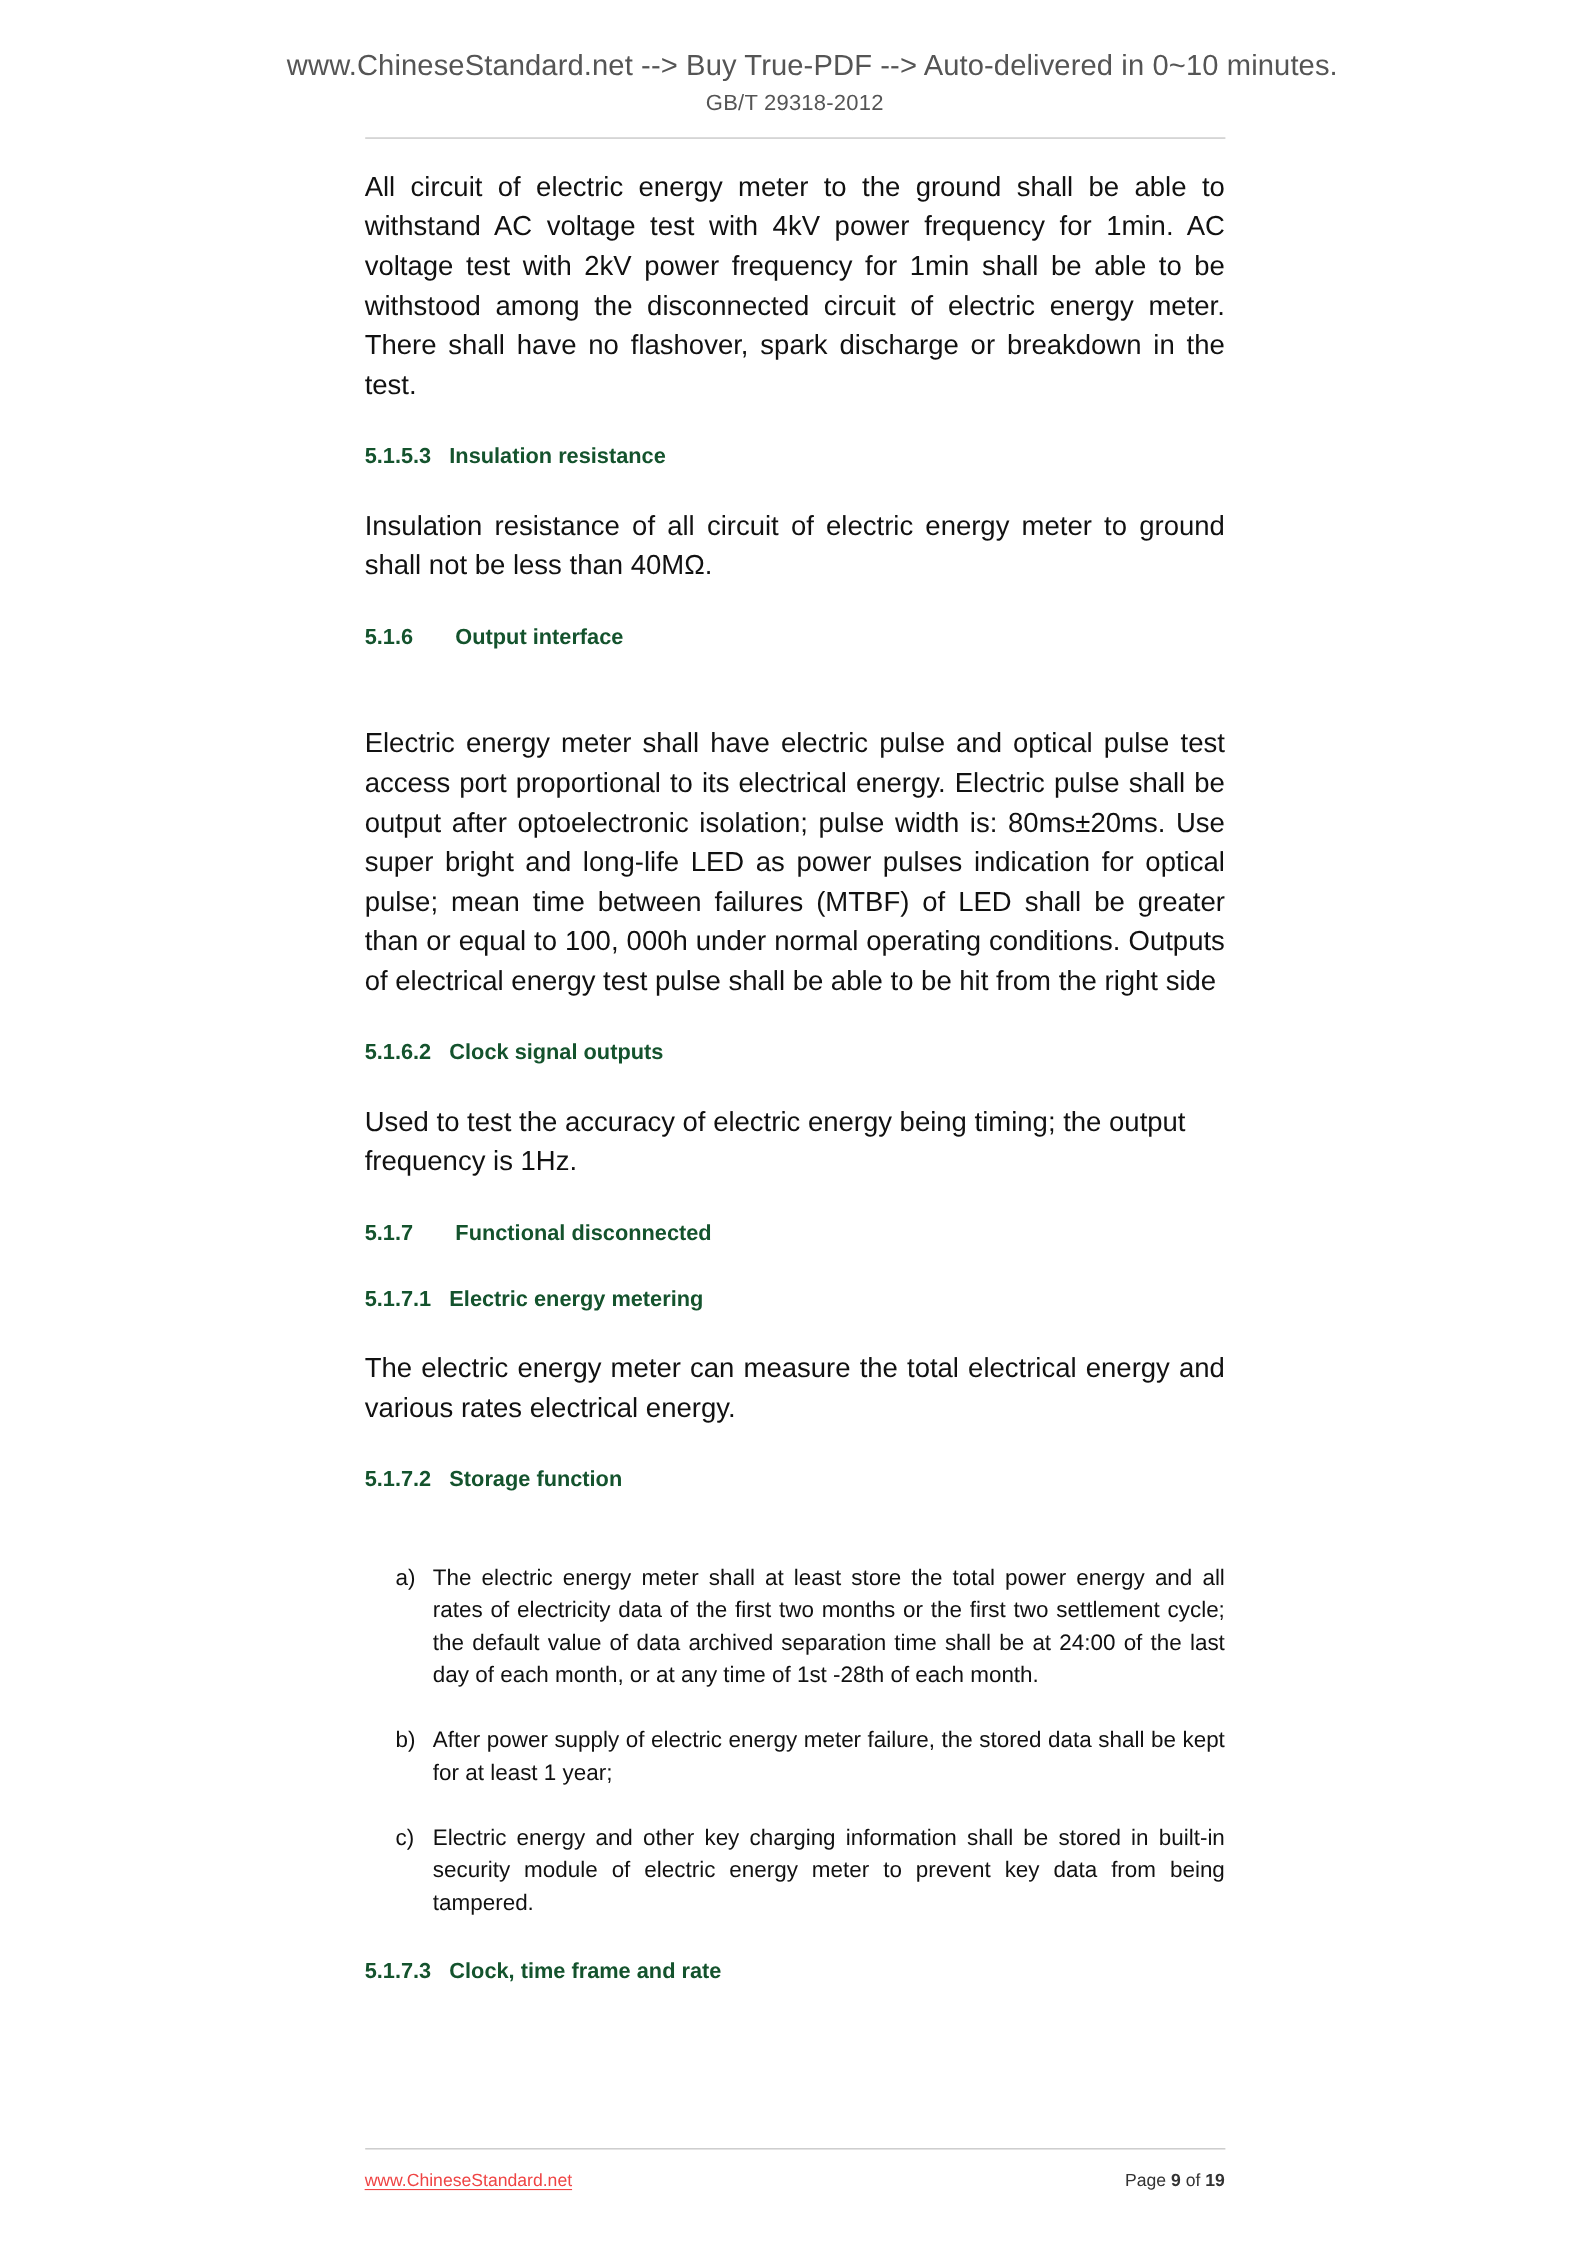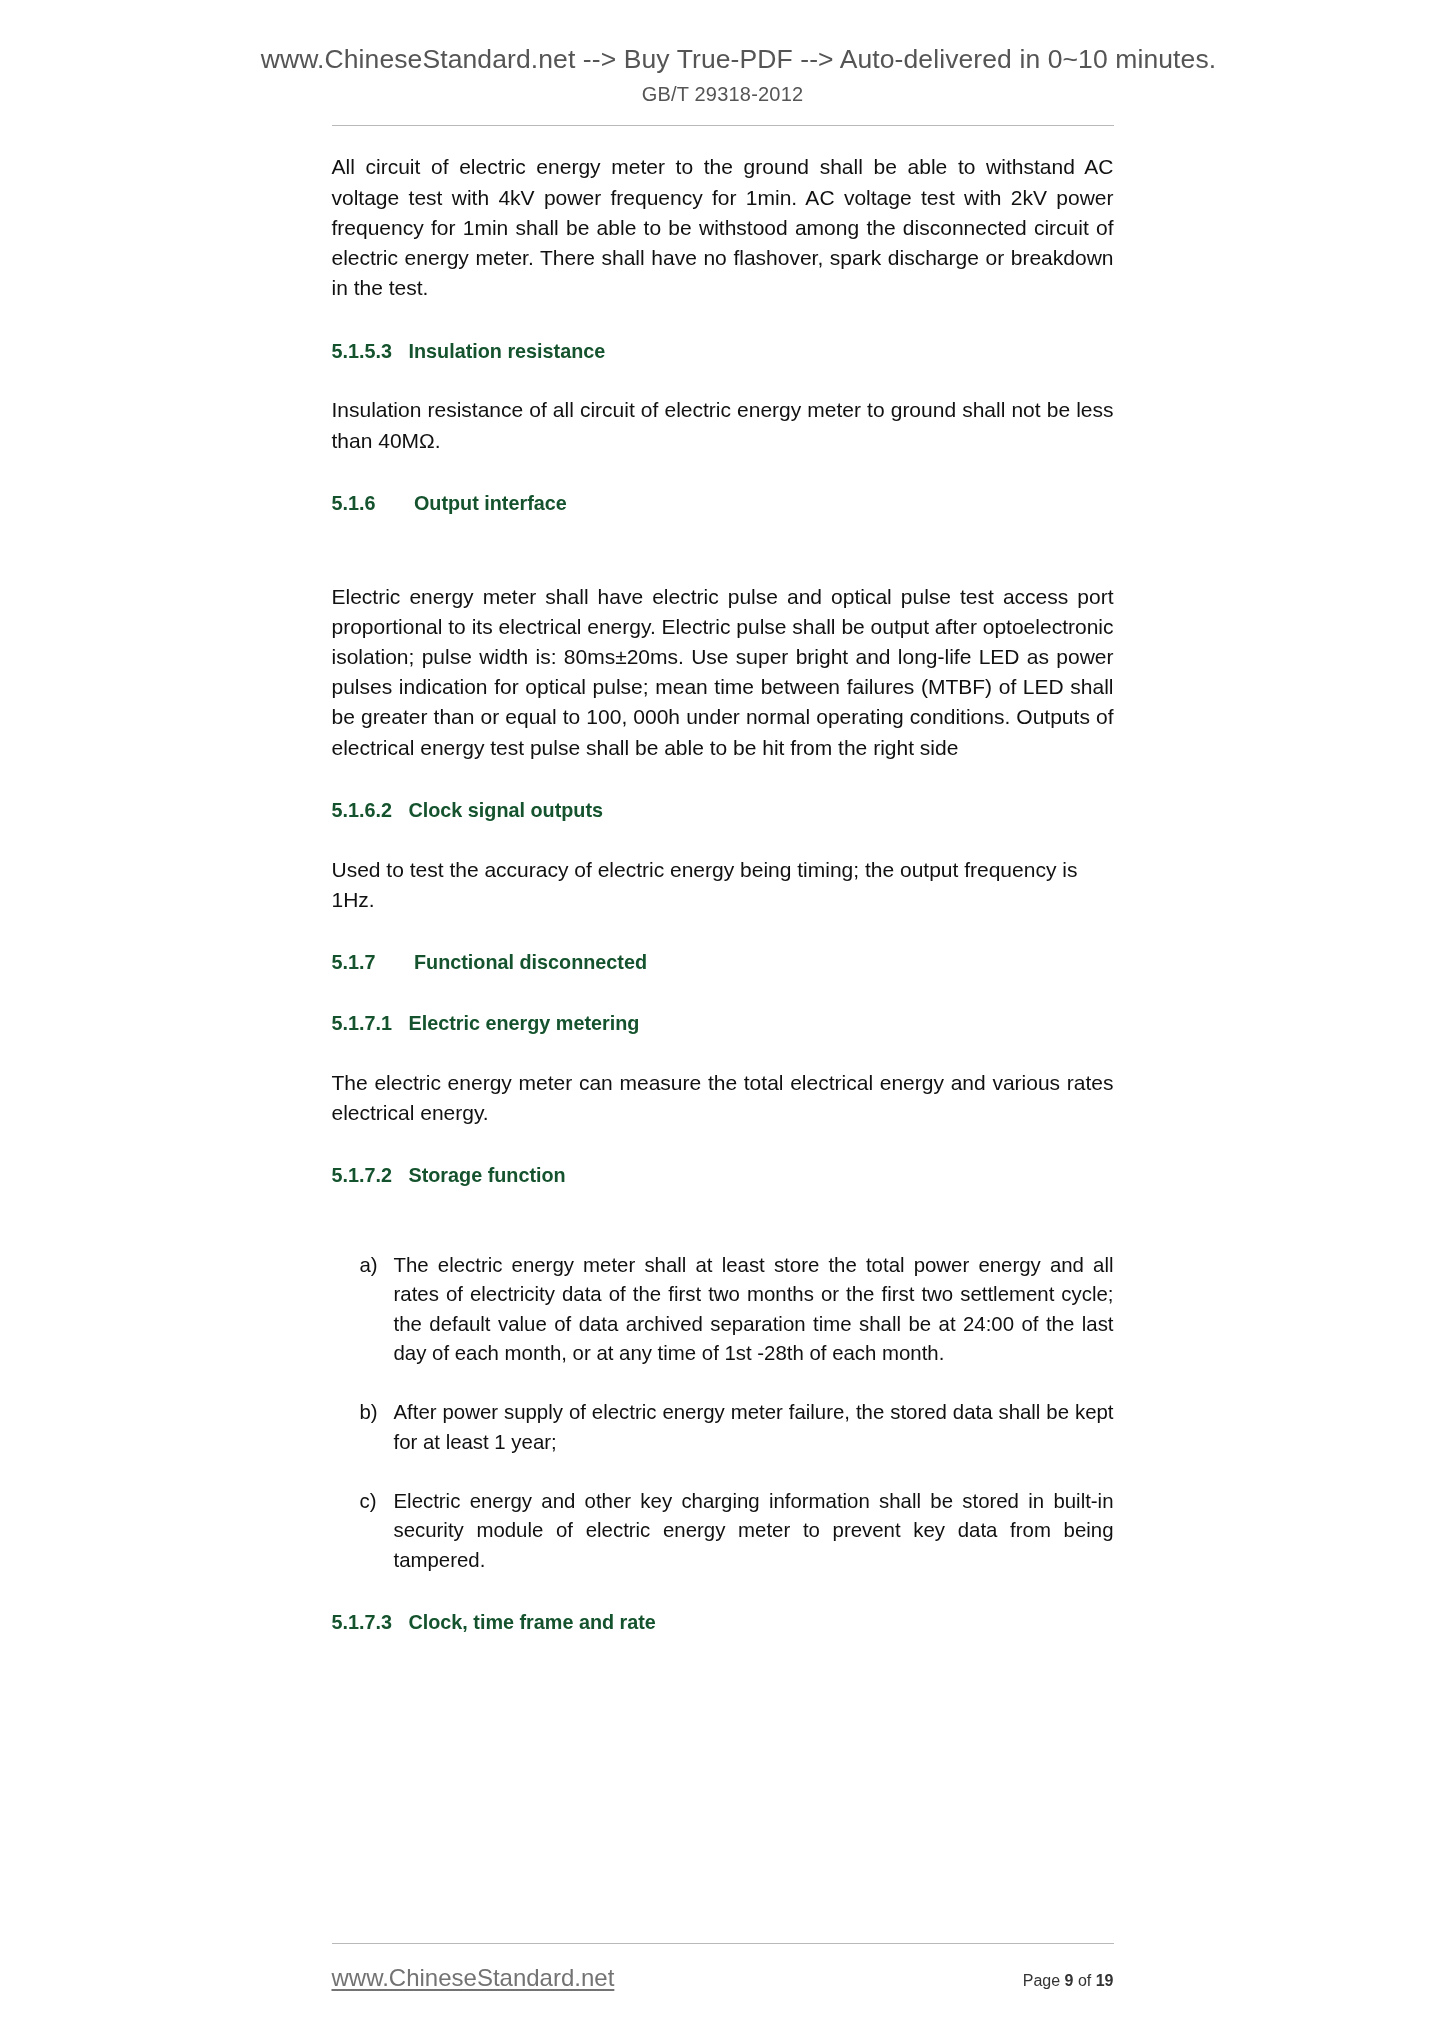--- a/index.html
+++ b/index.html
@@ -45,21 +45,21 @@
 
   
   .content {
     width: 782px;
     margin: 0 auto;
     padding-top: 26px;
   }
 
   p.body-text {
     margin: 0 0 0 0;
-    font-size: 21px;
+    font-size: 25px;
     line-height: 1.44;
     text-align: justify;
     text-justify: inter-word;
     color: #111111;
   }
   p.body-text.nojust {
     text-align: left;
   }
 
   h3.heading {
@@ -114,22 +114,22 @@
     border-top: 1px solid #b9b9b9;
   }
   .footer-row {
     width: 782px;
     margin: 20px auto 0 auto;
     display: flex;
     align-items: baseline;
     justify-content: space-between;
   }
   .footer-link {
-    color: #737373;
-    font-size: 24px;
+    color: #ef4444;
+    font-size: 16px;
     text-decoration: underline;
     text-underline-offset: 3px;
   }
   .footer-page {
     color: #333333;
     font-size: 16px;
     white-space: pre;
   }
   .footer-page b { font-weight: bold; }
 </style>

